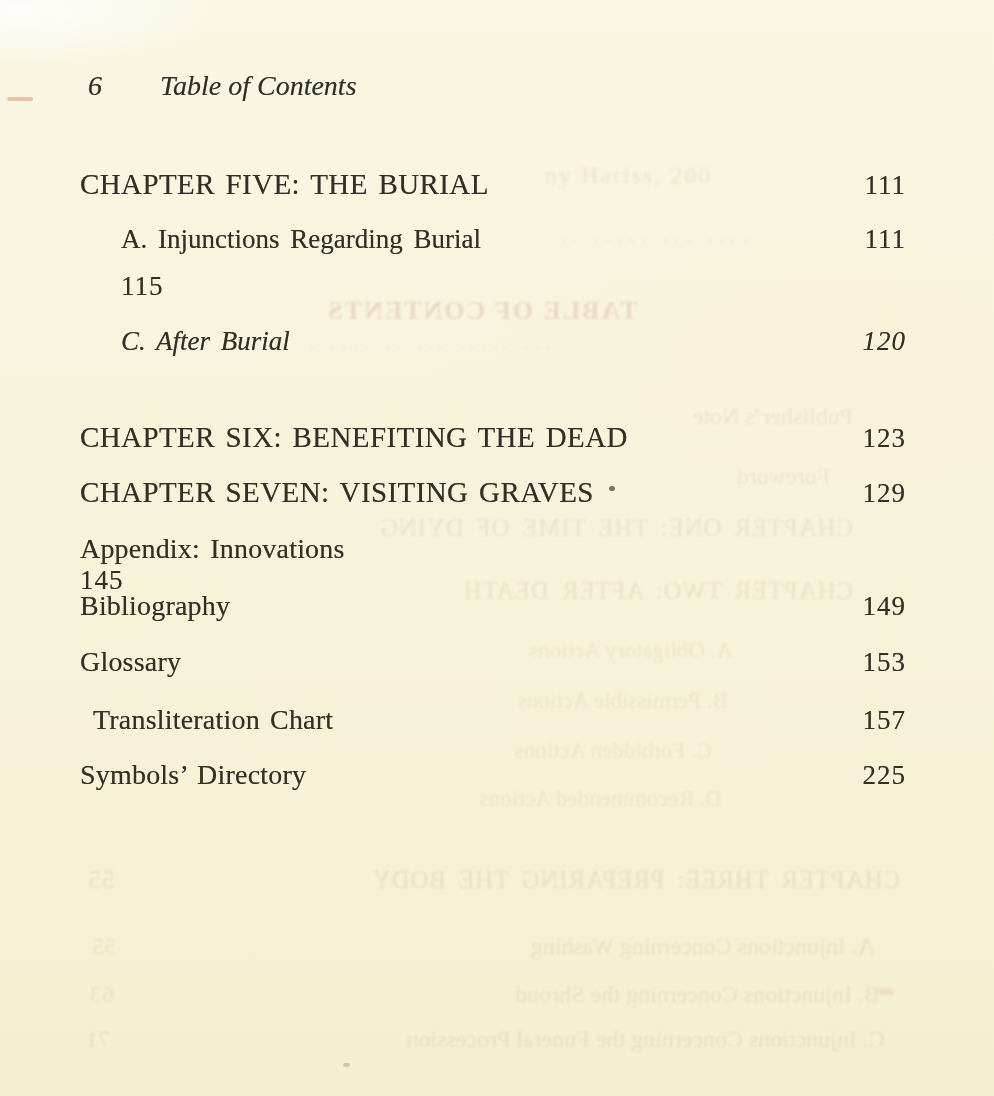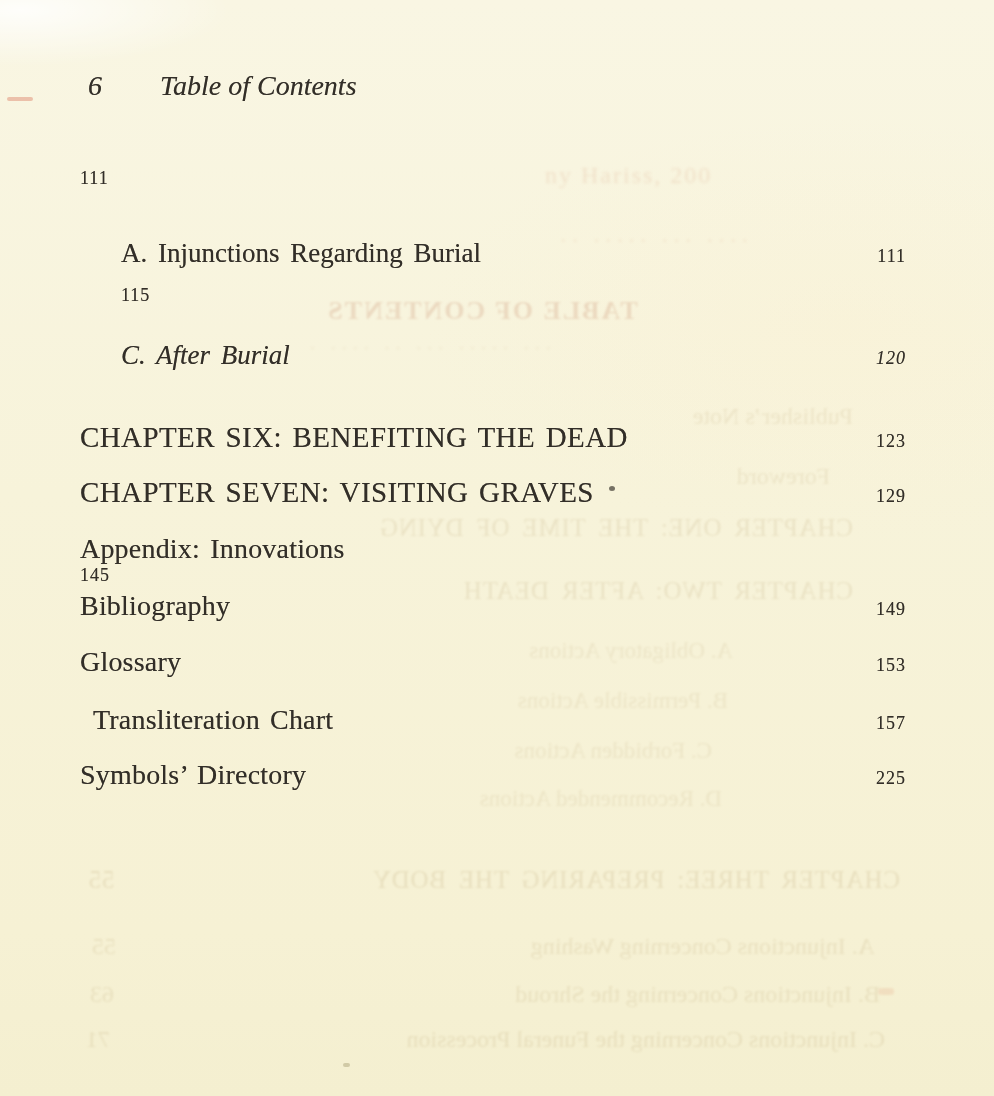--- a/index.html
+++ b/index.html
@@ -17,24 +17,24 @@
     background:
       radial-gradient(ellipse 300px 80px at 20px 10px, rgba(255,255,255,.85), rgba(255,255,255,0) 70%),
       radial-gradient(ellipse 600px 300px at 85% 30%, rgba(250,240,210,.35), rgba(250,240,210,0) 70%);
   }
   .row{
     position:absolute;left:80px;right:88px;
     display:flex;justify-content:space-between;align-items:baseline;
     white-space:nowrap;
     text-shadow:0 0 .6px rgba(47,42,35,.55);
   }
-  .row .pg{font-size:18px;letter-spacing:1px;}
+  .row .pg{font-size:27px;letter-spacing:1px;}
   .chapter{font-size:29px;letter-spacing:.4px;word-spacing:3px;}
   .entry{font-size:28px;letter-spacing:.2px;word-spacing:3px;}
-  .sub{left:121px;font-size:27px;word-spacing:4px;margin-top:14px;}
+  .sub{left:121px;font-size:27px;word-spacing:4px;}
   .hdr{position:absolute;top:70px;left:88px;font-style:italic;font-size:28px;
        display:flex;gap:58px;text-shadow:0 0 .5px rgba(47,42,35,.5);}
   
   .g{
     position:absolute;display:flex;justify-content:space-between;align-items:baseline;
     transform:scaleX(-1);
     white-space:nowrap;
     color:#a98e58;opacity:.14;filter:blur(1.1px);
     font-size:24px;
   }
@@ -112,20 +112,21 @@
     </div>
   </div>
 
   <div class="hdr">
     <span>6</span>
     <span>Table of Contents</span>
   </div>
 
   <div>
     <div class="row chapter" style="top:168px;">
+      <span>CHAPTER FIVE: THE BURIAL</span>
       <span class="pg">111</span>
     </div>
     <div class="row sub" style="top:224px;">
       <span>A. Injunctions Regarding Burial</span>
       <span class="pg">111</span>
     </div>
     <div class="row sub" style="top:271px;">
       <span class="pg">115</span>
     </div>
     <div class="row sub" style="top:326px;font-style:italic;">

